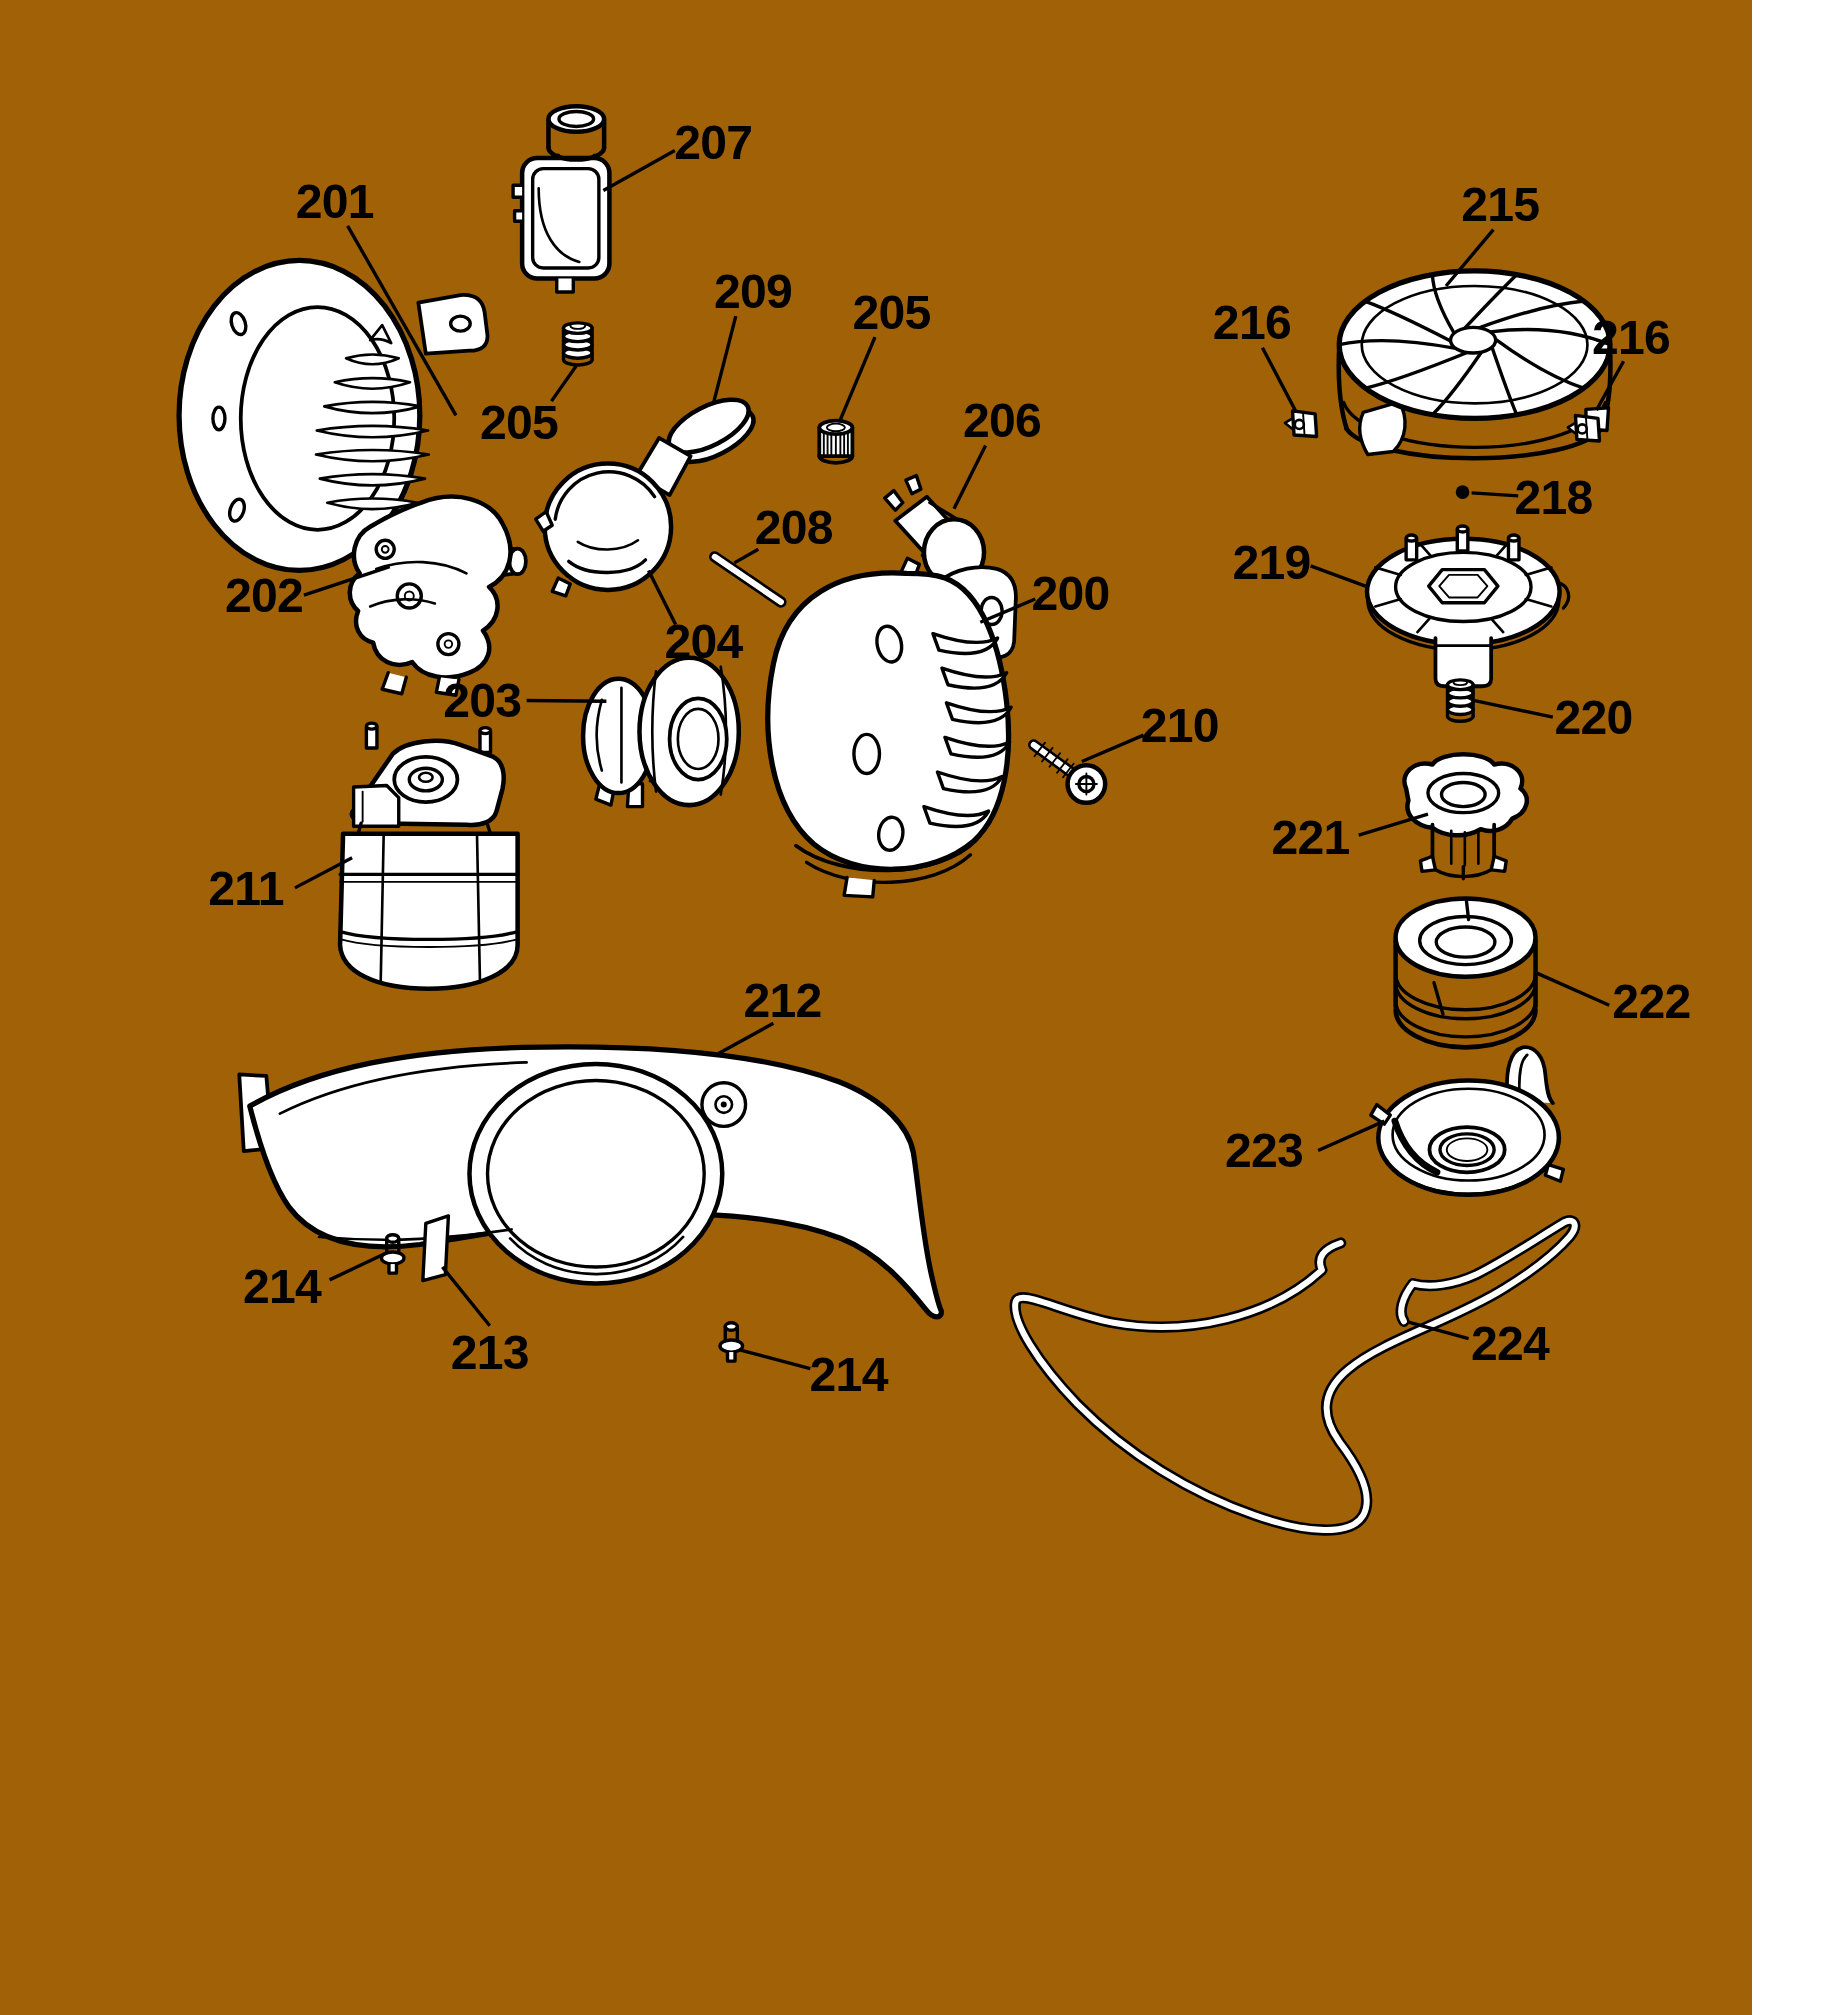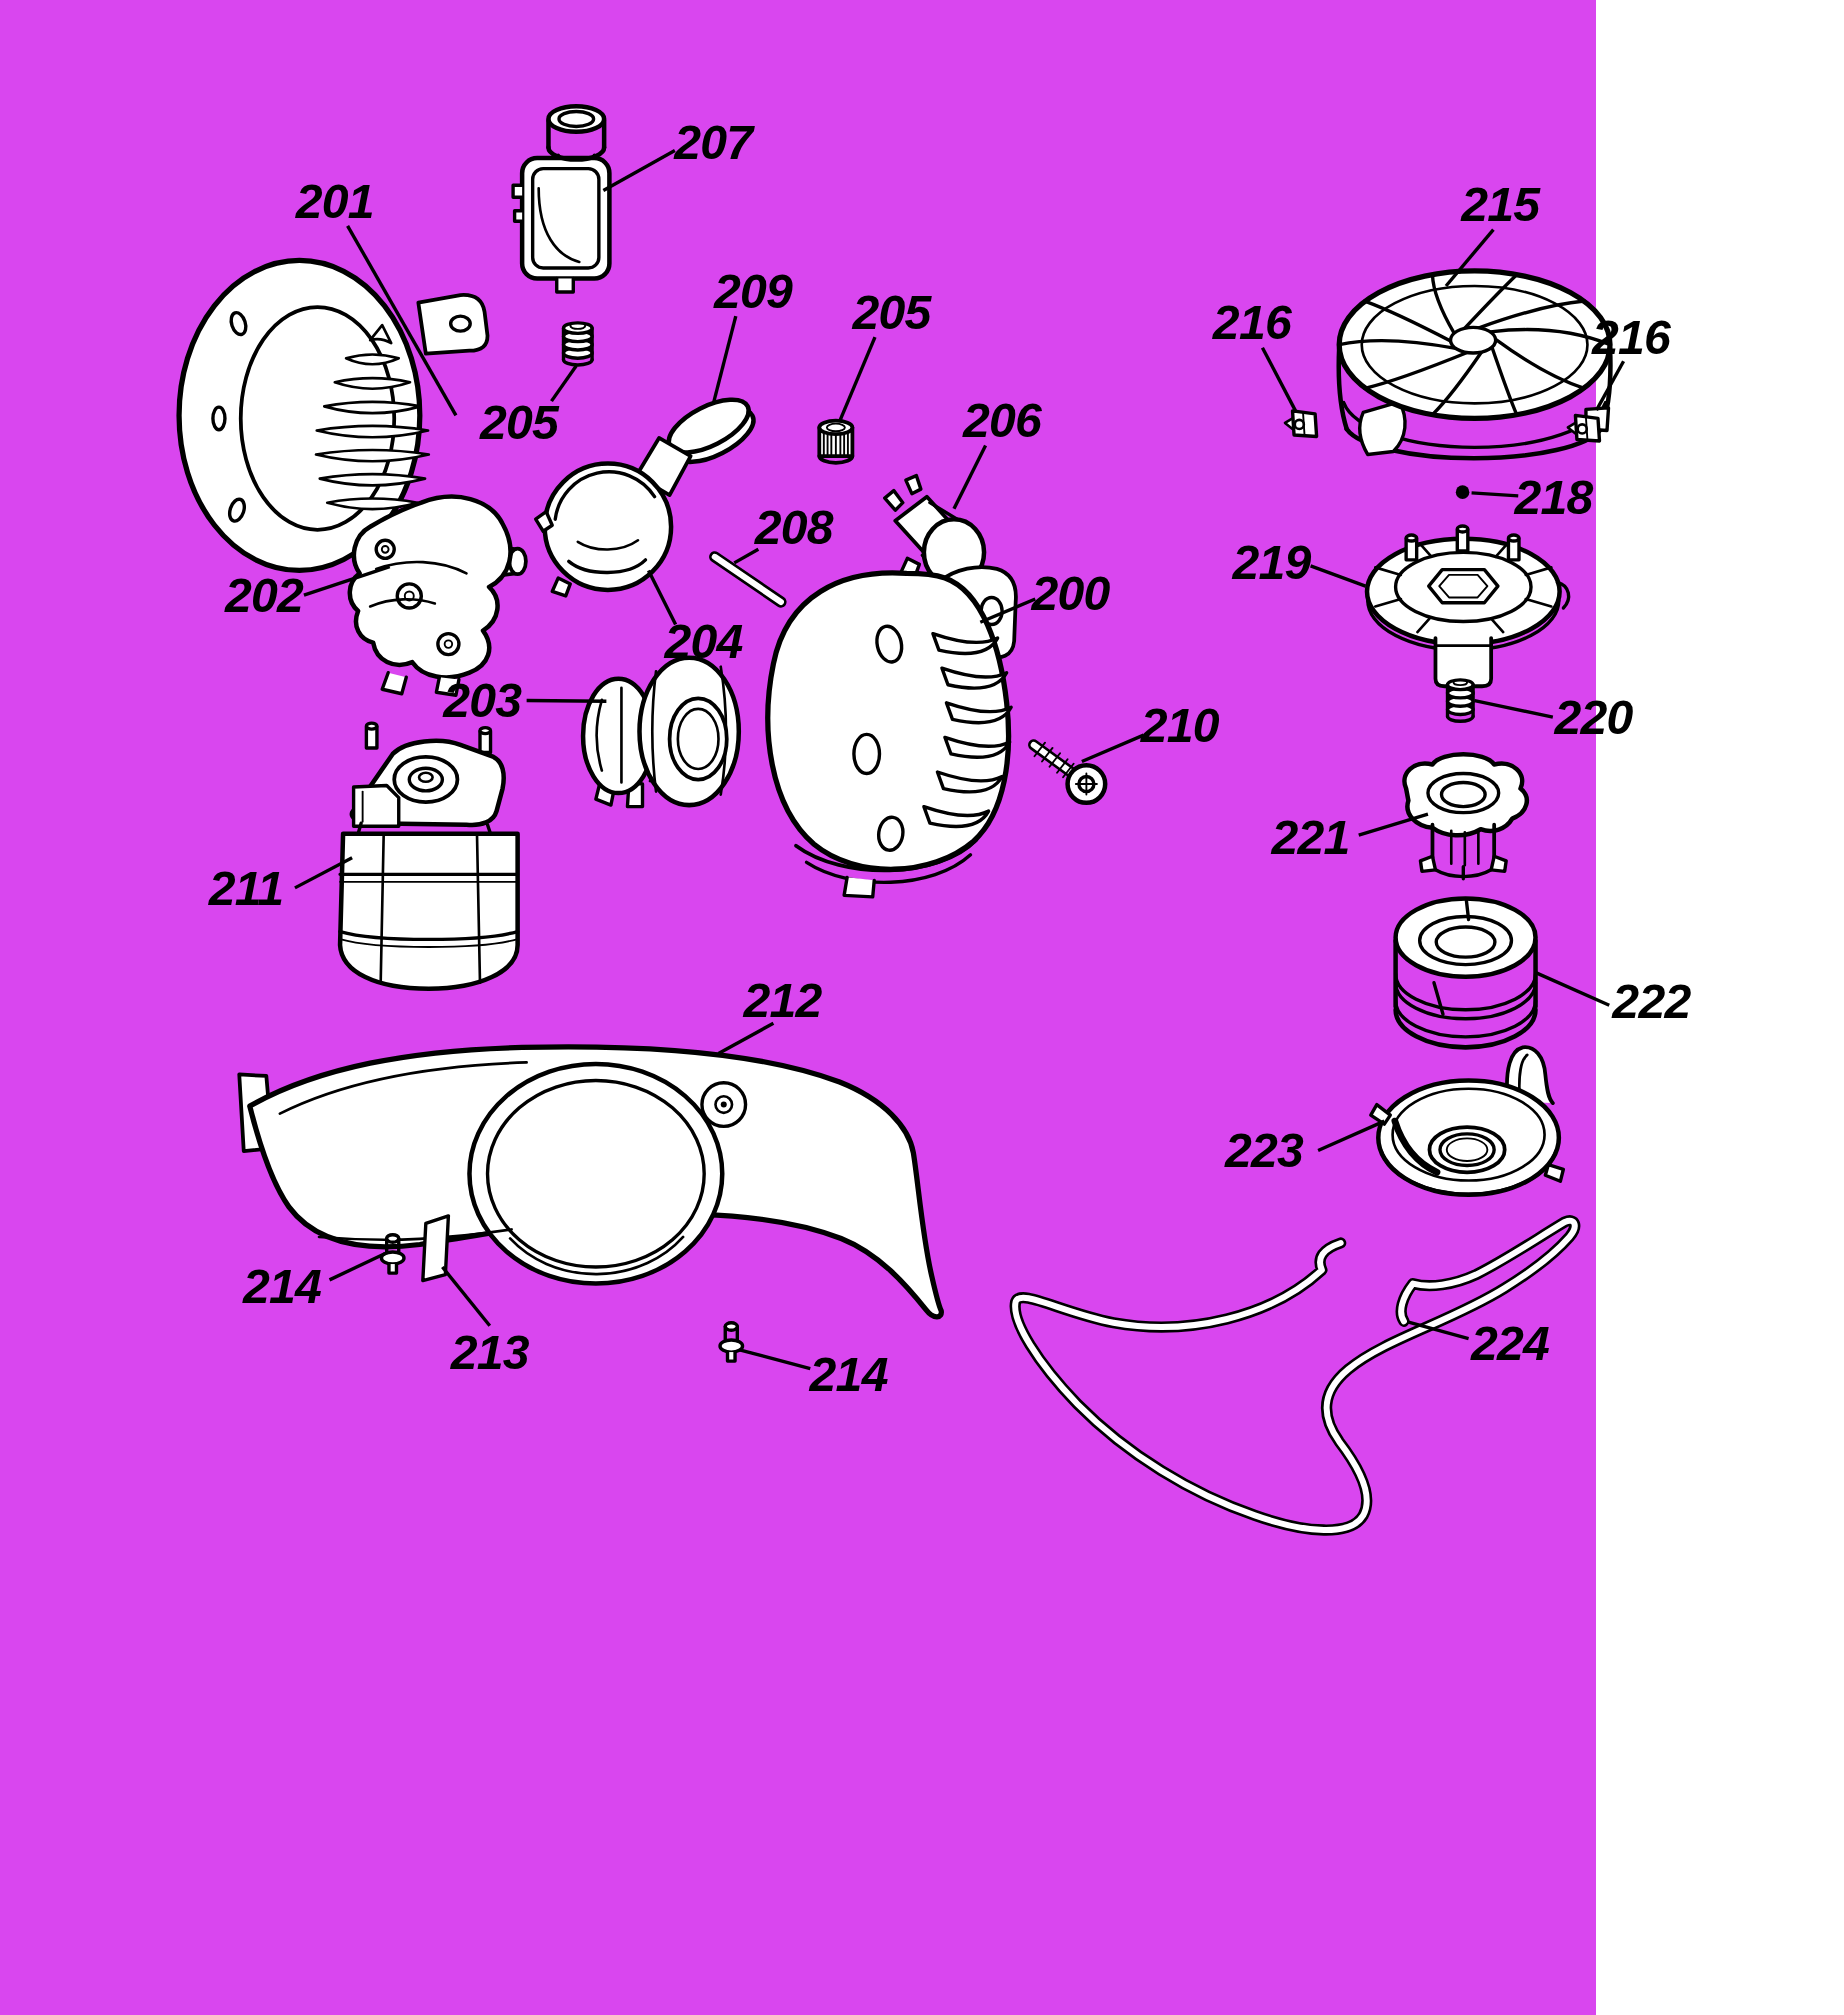--- a/index.html
+++ b/index.html
@@ -1,17 +1,17 @@
 <!DOCTYPE html>
 <html style="font-size:12px"><head>
 <meta charset="utf-8">
 <style>
   html,body{margin:0;padding:0;background:#ffffff;}
   body{font-family:"Liberation Sans",sans-serif;}
-  .stage{width:1596px;height:2015px;position:relative;background:#d946ef;font-style:italic;}
+  .stage{width:1752px;height:2015px;position:relative;background:#a16207;}
   svg{display:block;}
   
   .o{fill:#ffffff;stroke:#000000;stroke-linejoin:round;stroke-linecap:round;}
   
   .l{fill:none;stroke:#000000;stroke-linejoin:round;stroke-linecap:round;}
   .w7{stroke-width:7px;} .w6{stroke-width:6px;} .w5{stroke-width:5px;}
   .w4{stroke-width:4.5px;} .w3{stroke-width:3.5px;} .w2{stroke-width:2.5px;}
   
   .t1{fill:none;stroke:#000;stroke-width:15px;stroke-linecap:round;stroke-linejoin:round;}
   .t2{fill:none;stroke:#fff;stroke-width:8px;stroke-linecap:round;stroke-linejoin:round;}

